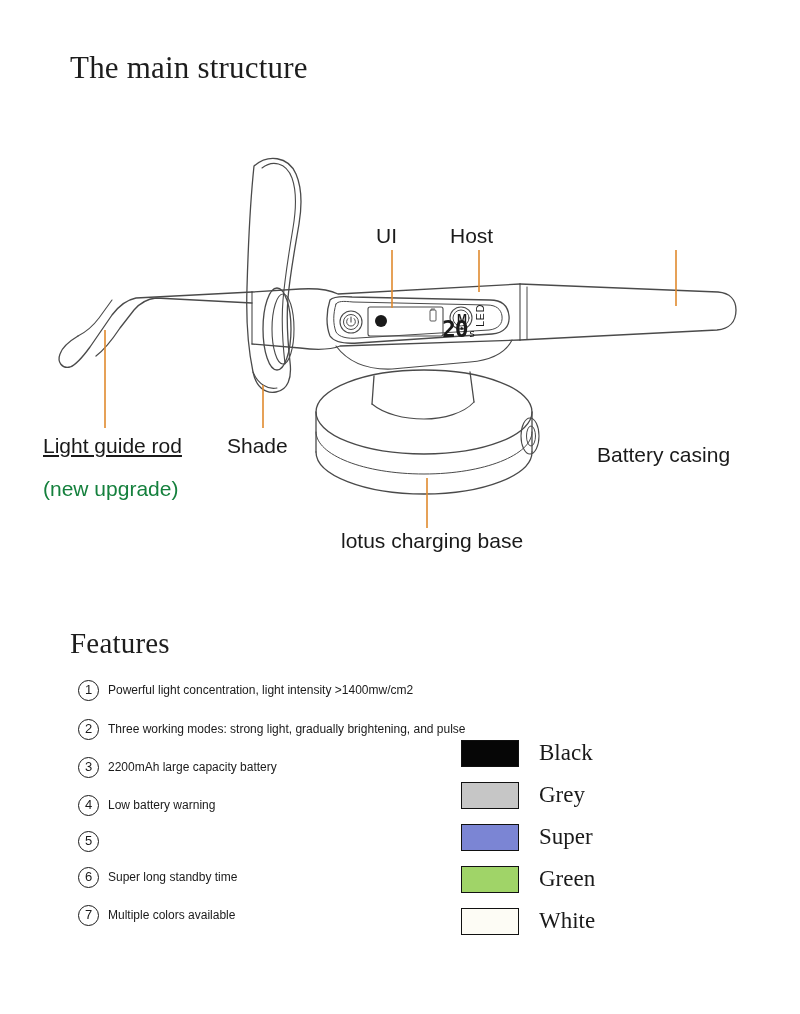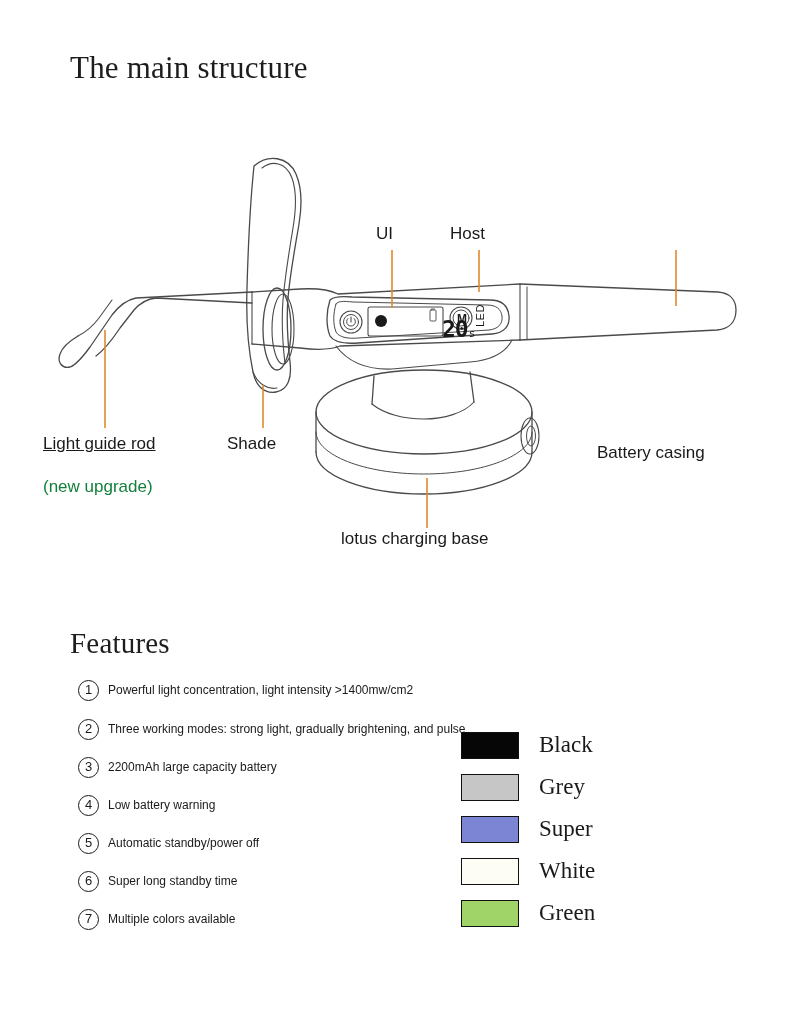--- a/index.html
+++ b/index.html
@@ -35,21 +35,21 @@
     top: 140px;
     width: 800px;
     height: 440px;
   }
   #diagram svg { display: block; }
 
   
   .callout {
     position: absolute;
     font-family: "Liberation Sans", sans-serif;
-    font-size: 17px;
+    font-size: 21px;
     color: #1a1a1a;
     white-space: nowrap;
   }
   #lbl-ui        { left: 376px; top: 224px; }
   #lbl-host      { left: 450px; top: 224px; }
   #lbl-rod       { left: 43px;  top: 434px; text-decoration: underline; }
   #lbl-upgrade   { left: 43px;  top: 477px; color: #15803d; }
   #lbl-shade     { left: 227px; top: 434px; }
   #lbl-battery   { left: 597px; top: 443px; }
   #lbl-base      { left: 341px; top: 529px; }
@@ -88,21 +88,21 @@
   .feat-row.two-line .feat-text { line-height: 26px; }
 
   
   #legend {
     position: absolute;
     left: 461px;
     top: 732px;
   }
   .legend-row {
     display: flex;
-    align-items: flex-start;
+    align-items: center;
     height: 42px;
   }
   .swatch {
     width: 58px;
     height: 27px;
     border: 1.6px solid #111111;
     box-sizing: border-box;
     margin-right: 20px;
   }
   .legend-label {
@@ -256,21 +256,20 @@
     <div class="feat-text">2200mAh large capacity battery</div>
   </div>
 
   <div class="feat-row">
     <div class="feat-num">4</div>
     <div class="feat-text"> Low battery warning</div>
   </div>
 
   <div class="feat-row">
     <div class="feat-num">5</div>
-    <div class="feat-text">Automatic standby/power off</div>
   </div>
 
   <div class="feat-row">
     <div class="feat-num">6</div>
     <div class="feat-text">Super long standby time</div>
   </div>
 
   <div class="feat-row">
     <div class="feat-num">7</div>
     <div class="feat-text">Multiple colors available</div>
@@ -289,27 +288,27 @@
     <div class="swatch" style="background: rgb(198, 198, 198);"></div>
     <div class="legend-label">Grey</div>
   </div>
 
   <div class="legend-row">
     <div class="swatch" style="background: rgb(123, 133, 212);"></div>
     <div class="legend-label">Super</div>
   </div>
 
   <div class="legend-row">
+    <div class="swatch" style="background: rgb(160, 212, 104);"></div>
+    <div class="legend-label">Green</div>
+  </div>
+
+  <div class="legend-row">
     <div class="swatch" style="background: rgb(253, 252, 245);"></div>
     <div class="legend-label">White</div>
-  </div>
-
-  <div class="legend-row">
-    <div class="swatch" style="background: rgb(160, 212, 104);"></div>
-    <div class="legend-label">Green</div>
   </div>
 
 </div>
 
 <div style="position:absolute; left:394px; top:316px; display:flex; align-items:baseline;">
   <span style="font-family:'DejaVu Sans Mono', monospace; font-size:23px; font-weight:bold; letter-spacing:-1px; color:#1a1a1a;margin-left:48px;">20</span>
   <span style="font-family:'DejaVu Sans Mono', monospace; font-size:11px; color:#1a1a1a; margin-left:1px;">s</span>
 </div>
 
 <div style="position:absolute; left:457px; top:312px; font-size:12px; font-weight:bold; color:#1a1a1a;">M</div>

